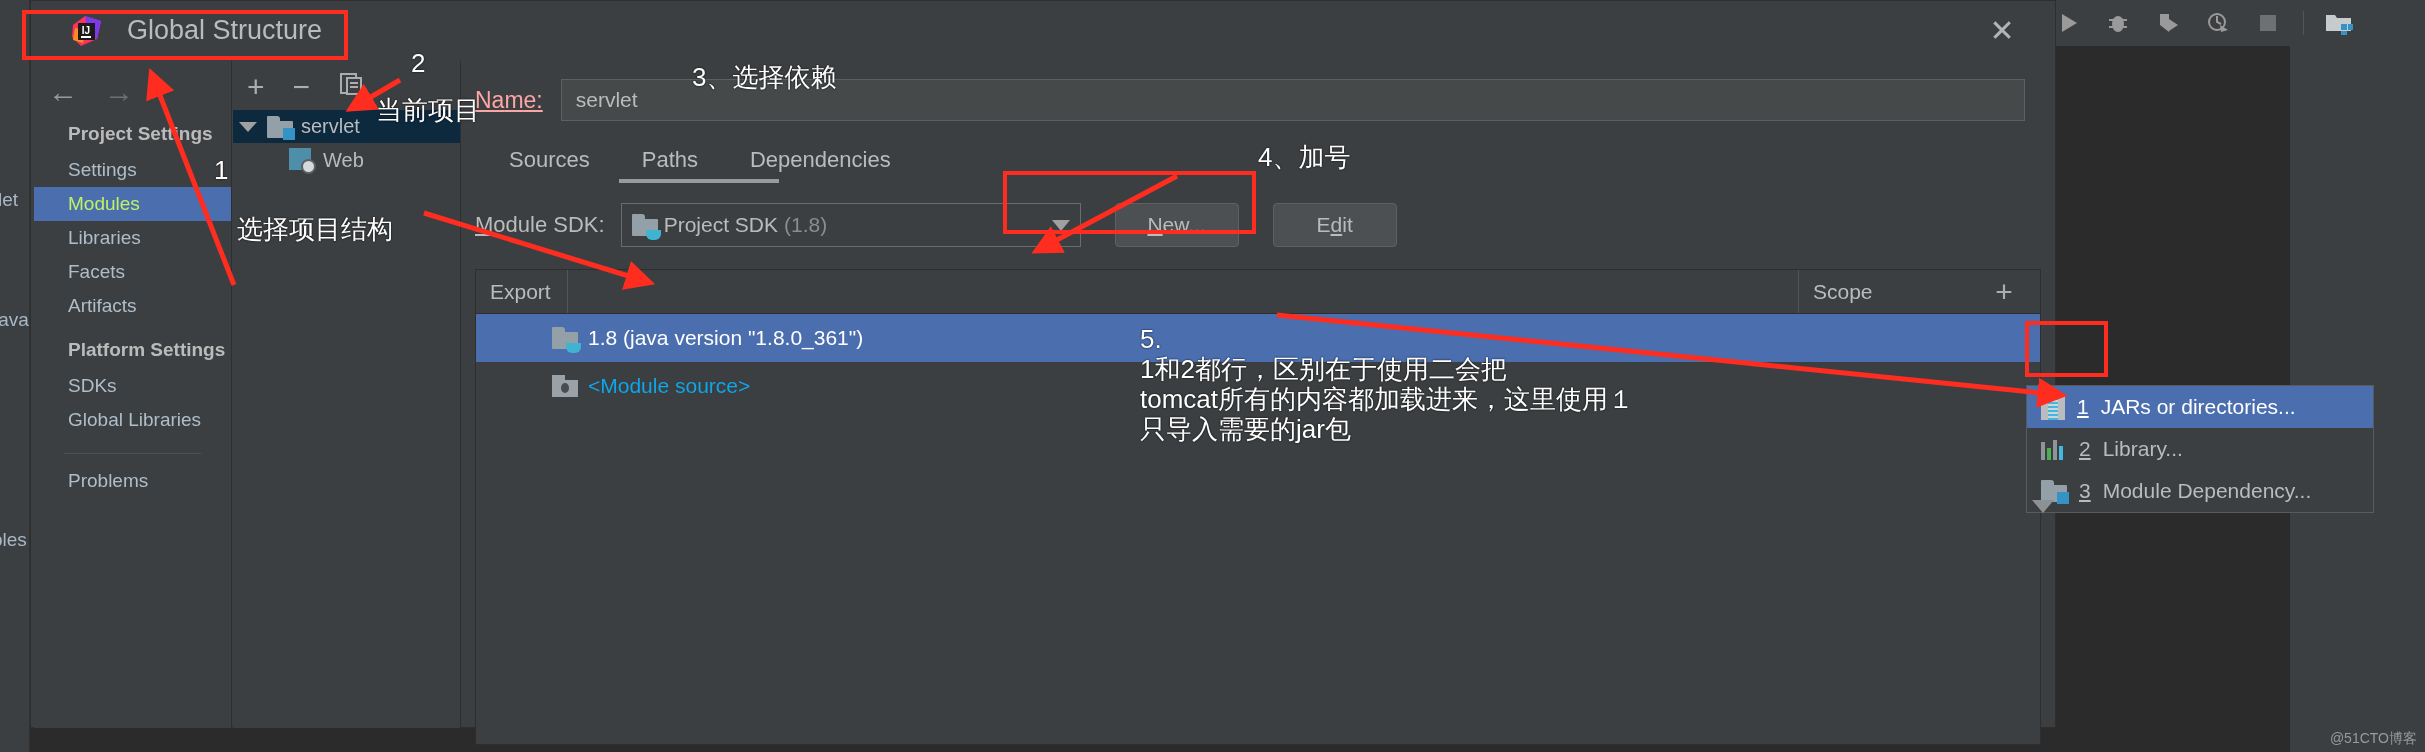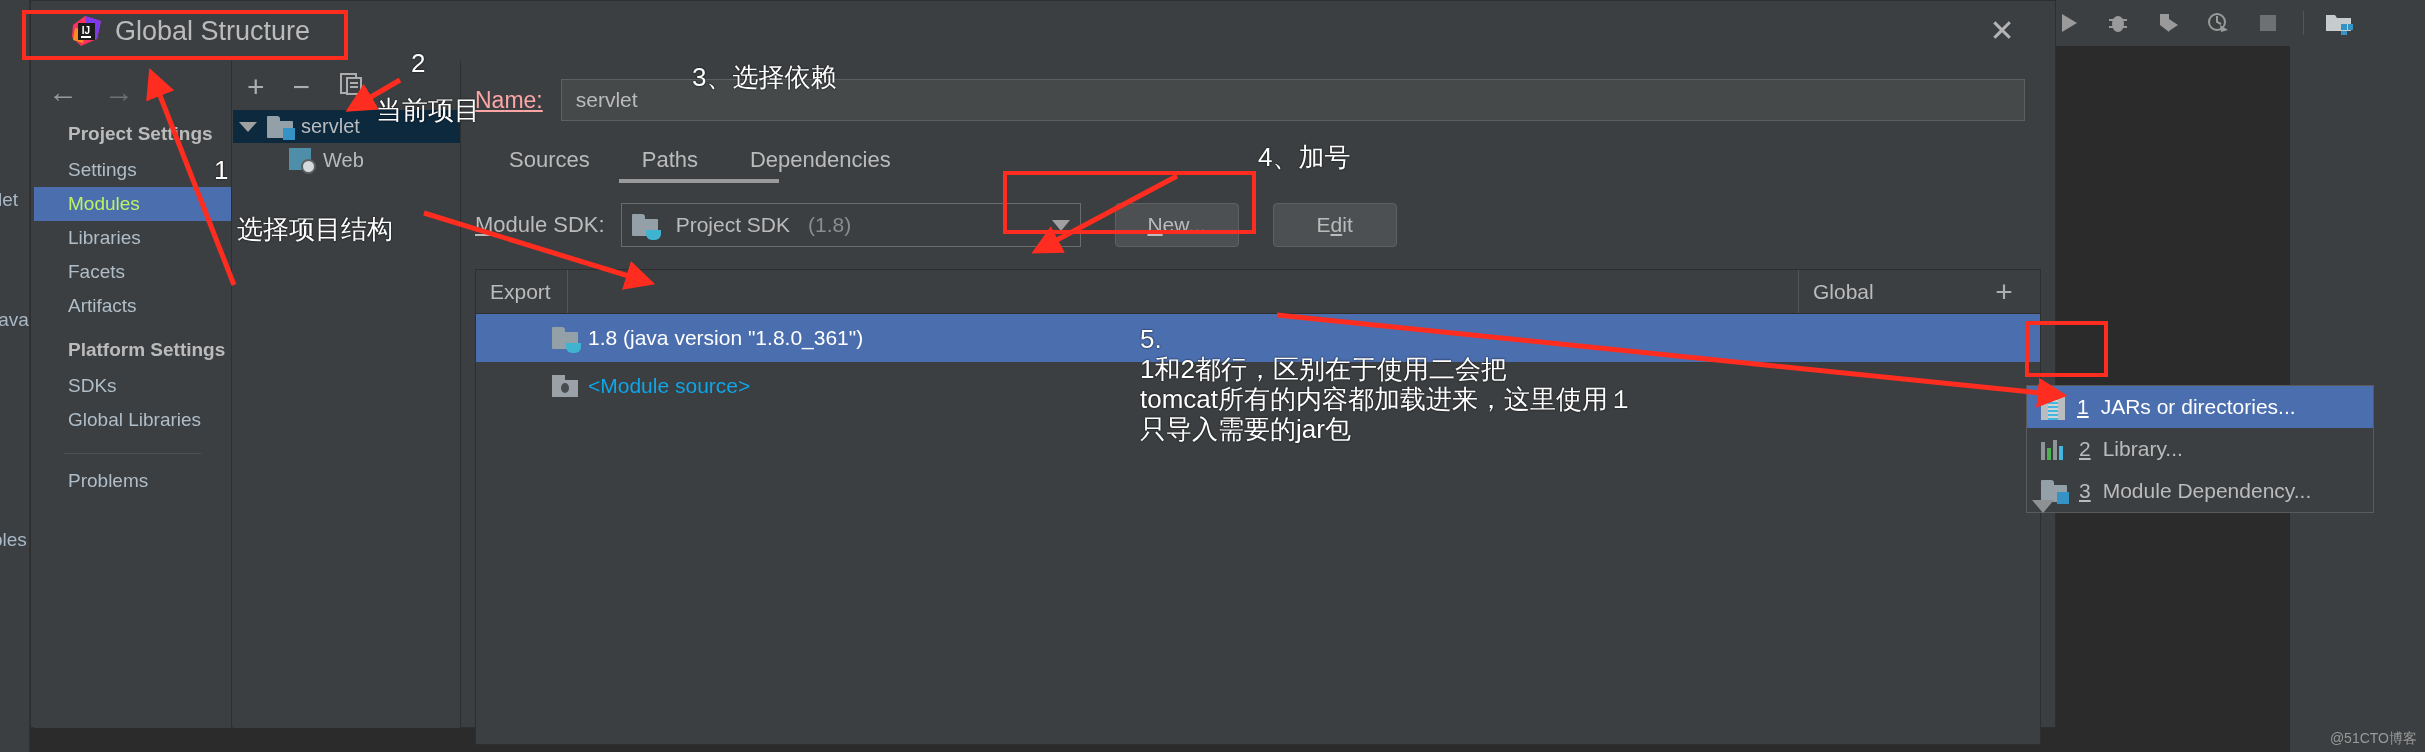--- a/index.html
+++ b/index.html
@@ -24,21 +24,21 @@
 
   .ide-lefttabs { position:absolute; left:0; top:100px; width:30px; }
   .ide-lefttab { color:#a9b7c6; font-size:19px; padding:4px 0; text-align:left; }
 
   
   .dialog {
     position:absolute; left:30px; top:0; width:2026px; height:728px;
     background:#3c3f41; border:1px solid #2e2e2e;
   }
   .dlg-titlebar { position:absolute; left:0; top:0; width:100%; height:60px; background:#3c3f41; }
-  .dlg-title { position:absolute; left:40px; top:14px; display:flex; align-items:flex-end; gap:12px; }
+  .dlg-title { position:absolute; left:40px; top:14px; display:flex; align-items:flex-start; gap:24px; }
   .dlg-title-text { color:#bbbbbb; font-size:27px; }
   .ij-logo { width:32px; height:32px; position:relative; }
   .dlg-close { position:absolute; right:38px; top:16px; width:30px; height:30px; color:#b4b4b4; font-size:30px; line-height:28px; text-align:center; cursor:pointer; }
 
   
   .dlg-side { position:absolute; left:3px; top:60px; width:198px; height:667px; background:#3c3f41; border-right:1px solid #2e2e2e; }
   .nav-arrows { display:flex; gap:26px; padding:16px 0 0 14px; color:#9a9a9a; }
   .nav-arrow { font-size:30px; line-height:1; cursor:pointer; }
   .nav-arrow.fwd { color:#6e7072; }
   .side-group { color:#bbbbbb; font-size:19px; font-weight:bold; padding:16px 0 8px 34px; }
@@ -60,21 +60,21 @@
   .name-label { color:#fca5a5; font-size:23px;text-decoration:underline; }
   .name-input { flex:1; height:42px; background:#45494a; border:1px solid #5e6060; color:#bbbbbb; font-size:21px; padding:0 14px; display:flex; align-items:center; }
 
   .tabs { display:flex; gap:0; padding:18px 0 0 22px; position:relative; }
   .tab { color:#bbbbbb; font-size:22px; padding:8px 26px; cursor:pointer; }
   .tab.active { color:#bbbbbb; }
   .tab-underline { position:absolute; left:158px; top:58px; width:160px; height:4px; background:#9a9a9a; }
 
   .sdk-row { display:flex; align-items:center; gap:16px; padding:22px 0 0 14px; }
   .sdk-label { color:#bbbbbb; font-size:22px; }
-  .sdk-combo { width:460px; height:44px; background:#3c3f41; border:1px solid #6a6d6e; display:flex; align-items:center; padding:0 10px; color:#bbbbbb; font-size:21px; gap:18px; cursor:pointer; }
+  .sdk-combo { width:460px; height:44px; background:#3c3f41; border:1px solid #6a6d6e; display:flex; align-items:center; padding:0 10px; color:#bbbbbb; font-size:21px; gap:6px; cursor:pointer; }
   .sdk-combo .caret { margin-left:auto; width:0;height:0;border-left:9px solid transparent;border-right:9px solid transparent;border-top:11px solid #a0a0a0; }
   .dim { color:#8c8c8c; }
   .btn { height:44px; min-width:124px; background:#4c5052; border:1px solid #5e6163; border-radius:4px; color:#bbbbbb; font-size:21px; display:flex; align-items:center; justify-content:center; cursor:pointer; }
 
   .table-wrap { margin:22px 14px 0 14px; border:1px solid #2e2e2e; position:relative; }
   .thead { display:flex; height:44px; background:#3c3f41; border-bottom:1px solid #2e2e2e; align-items:center; }
   .th { color:#bbbbbb; font-size:21px; padding:0 14px; display:flex; align-items:center; height:100%; }
   .th.export { width:92px; border-right:1px solid #525659; }
   .th.mid { flex:1; }
   .th.scope { width:170px; border-left:1px solid #525659; }
@@ -278,21 +278,21 @@
             <span>E</span>
             <u>d</u>
             <span>it</span>
           </span>
       </div>
 
       <div class="table-wrap">
         <div class="thead">
           <span class="th export">Export</span>
           <span class="th mid"></span>
-          <span class="th scope">Global</span>
+          <span class="th scope">Scope</span>
           <span class="th plus">+</span>
         </div>
         <div class="tbody">
           <div class="trow sel">
             <span class="ico-folder">
                 <i class="t"></i>
                 <i class="b"></i>
                 <i class="cup"></i>
               </span>
             <span>1.8 (java version "1.8.0_361")</span>

